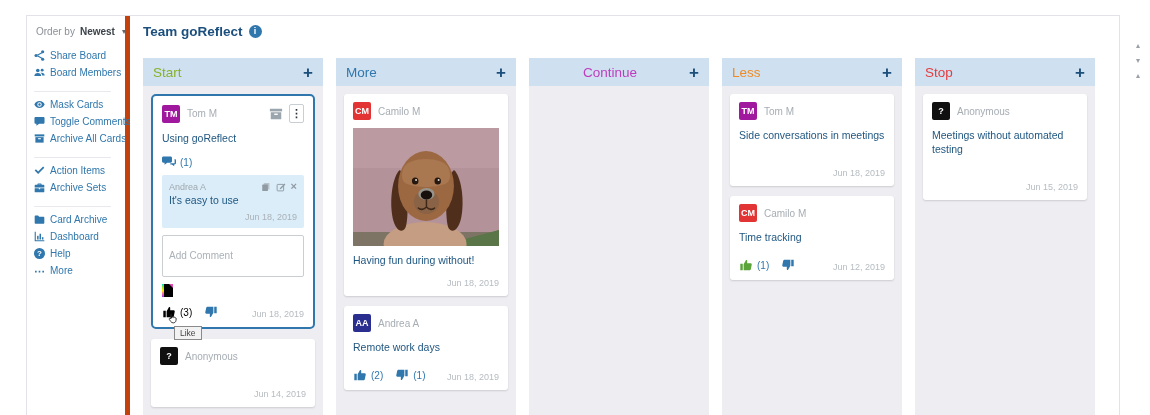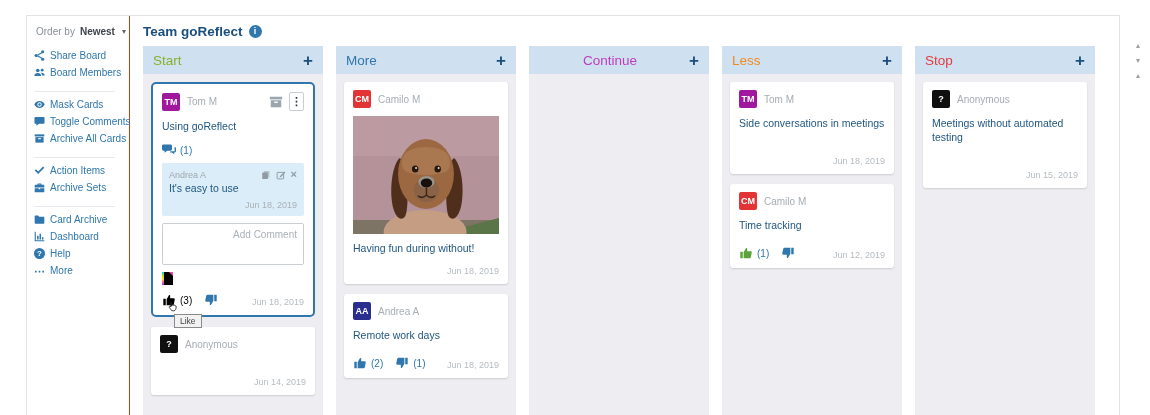--- a/index.html
+++ b/index.html
@@ -2,37 +2,37 @@
 <html><head>
 <meta charset="utf-8">
 <style>
   * { margin:0; padding:0; box-sizing:border-box; }
   html,body { width:1150px; height:415px; background:#fff; overflow:hidden;
               font-family:"Liberation Sans", sans-serif; }
   .app { position:absolute; left:26px; top:15px; width:1094px; height:400px;
          border:1px solid #e2e2e8; border-bottom:none; display:flex; background:#fff; }
 
   
-  .sidebar { width:103px; flex:none; border-right:1px solid #c2410c; padding:10px 6px 0 7px; }
+  .sidebar { width:103px; flex:none; border-right:5px solid #c2410c; padding:10px 6px 0 7px; }
   .orderby { display:flex; align-items:center; gap:5px; font-size:10px; color:#8a9097;
              margin:0 0 13px 2px; cursor:pointer; white-space:nowrap; }
   .orderby .val { color:#3c434a; font-weight:bold; }
   .orderby .caret { color:#666; font-size:8px; margin-left:2px; }
   .sb-item { display:flex; align-items:flex-start; gap:5px; height:17px; color:#2f77ac;
              font-size:10px; white-space:nowrap; cursor:pointer; }
   .sb-div { border-top:1px solid #e8e8ee; margin:7px 8px 7px 0; }
   .icn { width:11px; height:11px; flex:none; fill:#2f77ac; }
   .icn-circle { width:11px; height:11px; flex:none; border-radius:50%; background:#2f77ac;
                 color:#fff; font-size:8px; font-weight:bold; display:flex;
                 align-items:center; justify-content:center; }
   .more-dots { width:11px; flex:none; color:#2f77ac; font-weight:bold; font-size:11px;
                letter-spacing:-1px; }
 
   
-  .board { flex:1; display:flex; flex-direction:column; }
+  .board { flex:1; display:flex; flex-direction:column;gap:12px; }
   .board-title { height:30px; display:flex; align-items:center; gap:6px; padding-left:13px;
                  color:#1b4f7e; font-size:13.5px; font-weight:bold; }
   .board-title .icn-circle { width:13px; height:13px; font-size:9px; cursor:pointer; }
   .cols { flex:1; display:flex; gap:13px; padding-left:13px; overflow:hidden; }
   .col { width:180px; flex:none; display:flex; flex-direction:column; }
   .col-head { background:#cfe1f1; height:28px; flex:none; display:flex; align-items:center;
               padding:0 10px; font-size:13.5px; }
   .col-add { margin-left:auto; color:#1d4f7c; font-size:17px; font-weight:bold;
              cursor:pointer; line-height:1; }
   .col-body { flex:1; background:#ededf2; padding:8px; }
@@ -64,21 +64,21 @@
   .comment { background:#dbedf9; border-radius:2px; padding:6px 7px; margin-bottom:7px; }
   .cmt-head { display:flex; align-items:center; gap:5px; }
   .cmt-author { color:#a0a8ae; font-size:9px; }
   .cmt-icons { margin-left:auto; display:flex; align-items:center; gap:5px; }
   .cmt-icons svg { width:10px; height:10px; cursor:pointer; }
   .cmt-x { color:#8f9aa3; font-size:11px; font-weight:bold; line-height:1; cursor:pointer; }
   .cmt-text { color:#1f5680; font-size:10.5px; margin:2px 0 6px; }
   .cmt-date { text-align:right; color:#aab1b7; font-size:9px; }
   .add-comment { width:100%; height:42px; border:1px solid #c9ced3; border-radius:2px;
                  resize:none; font-family:"Liberation Sans",sans-serif; font-size:10px;
-                 color:#444; padding:5px 6px; margin-bottom:5px;text-align:right; }
+                 color:#444; padding:14px 6px; margin-bottom:5px; }
   .add-comment::placeholder { color:#aab1b7; }
   .giphy { position:relative; width:11px; height:13px; background:#000; margin-bottom:6px;
            cursor:pointer; }
   .giphy::before { content:''; position:absolute; left:0; top:0; bottom:0; width:2px;
                    background:linear-gradient(#00e6cc,#9be22d,#ffec00,#ff66aa,#993af0); }
   .giphy::after { content:''; position:absolute; right:0; top:0; border-style:solid;
                   border-width:0 4px 4px 0; border-color:transparent #e24bb0 transparent transparent; }
 
   
   .gif-wrap { margin:0 0 8px; line-height:0; }

